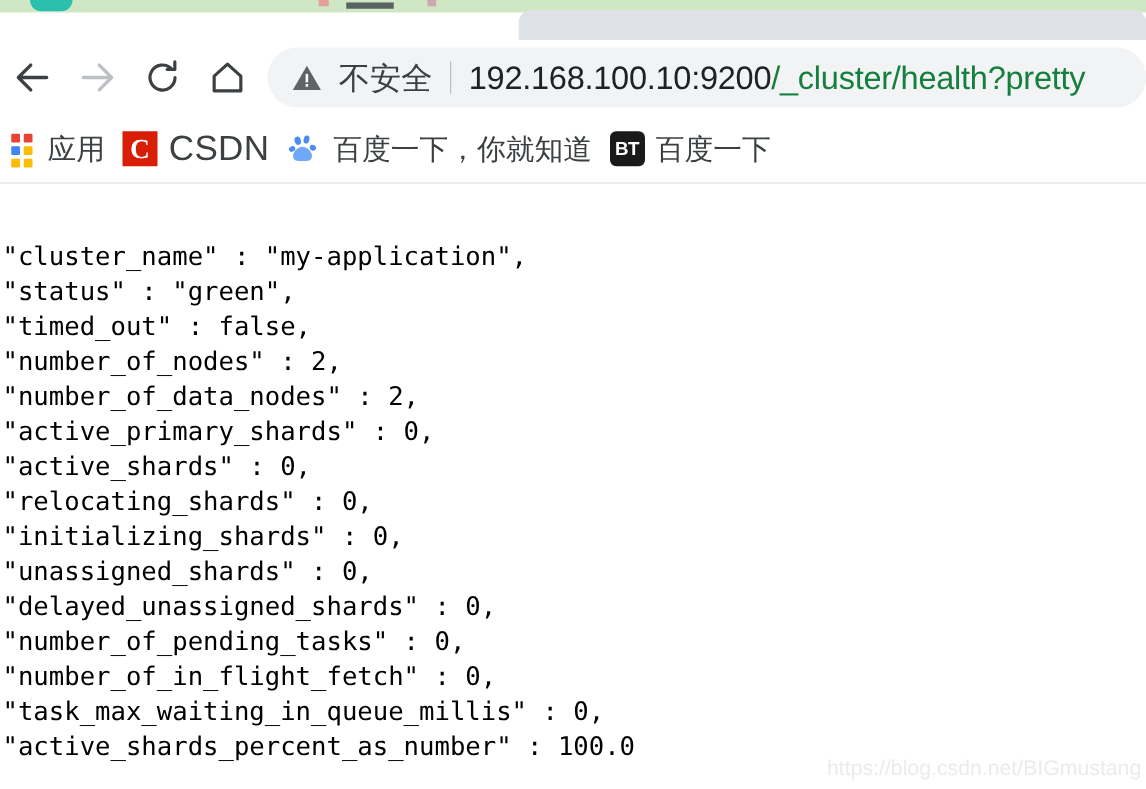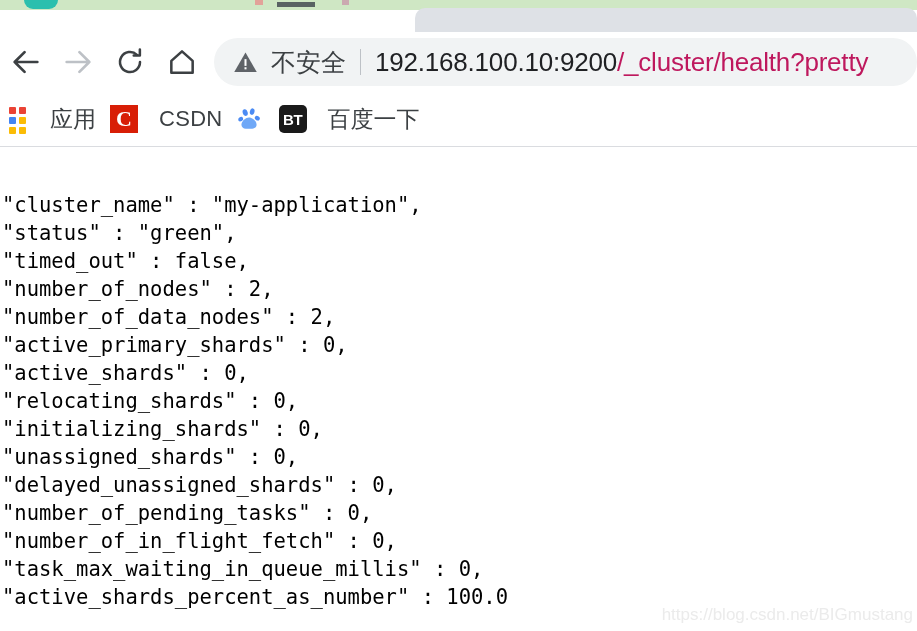--- a/index.html
+++ b/index.html
@@ -124,21 +124,21 @@
     margin: 0 14px;
     flex: 0 0 auto;
   }
   .url-text {
     font-size: 26px;
     color: #202124;
     white-space: nowrap;
     flex: 0 0 auto;
     letter-spacing: -.2px;
   }
-  .url-text .url-path { color: #be185d; }
+  .url-text .url-path { color: #15803d; }
 
   
   .bookmarks-bar {
     position: absolute;
     top: 92px; left: 0;
     width: 917px;
     height: 54px;
     display: flex;
     align-items: center;
     padding-left: 2px;
@@ -146,29 +146,28 @@
     background: #ffffff;
   }
   .bookmark {
     display: flex;
     align-items: center;
     height: 40px;
     padding: 0 7px;
     border-radius: 5px;
     flex: 0 0 auto;
     white-space: nowrap;
-    gap: 12px;
   }
   .bm-label {
     font-size: 23px;
     color: #3c4043;
     margin-left: 9px;
     white-space: nowrap;
   }
-  .bm-label.latin { font-size: 22px; letter-spacing: .3px; }
+  .bm-label.latin { font-size: 28px; letter-spacing: .3px; }
 
   
   .apps-grid {
     width: 20px; height: 24px;
     display: grid;
     grid-template-columns: 7px 7px;
     grid-template-rows: 7px 7px 7px;
     gap: 3px;
     flex: 0 0 auto;
   }
@@ -326,20 +325,21 @@
   <div class="bookmark">
     <span class="ico-baidu">
       <svg width="28" height="28" viewBox="0 0 28 28">
         <ellipse cx="8.2" cy="7.6" rx="2.5" ry="3.4" fill="#4b8bf4" transform="rotate(-16 8.2 7.6)"></ellipse>
         <ellipse cx="15.2" cy="6.6" rx="2.3" ry="3.3" fill="#4b8bf4" transform="rotate(14 15.2 6.6)"></ellipse>
         <ellipse cx="3.7" cy="14.2" rx="2.6" ry="2.1" fill="#4b8bf4" transform="rotate(-28 3.7 14.2)"></ellipse>
         <ellipse cx="20.3" cy="13.2" rx="2.6" ry="2.2" fill="#4b8bf4" transform="rotate(28 20.3 13.2)"></ellipse>
         <path d="M12 12.4c3.4 0 6.6 3.1 7.4 6.1.8 3-1.2 5.2-4.2 5.2h-6.4c-3 0-5-2.2-4.2-5.2.8-3 4-6.1 7.4-6.1z" fill="#6fa8f7"></path>
       </svg>
     </span>
+    <span class="bm-label">百度一下，你就知道</span>
   </div>
 
   <div class="bookmark">
     <span class="ico-bt">
         <span>BT</span>
       </span>
     <span class="bm-label">百度一下</span>
   </div>
 
 </div>

